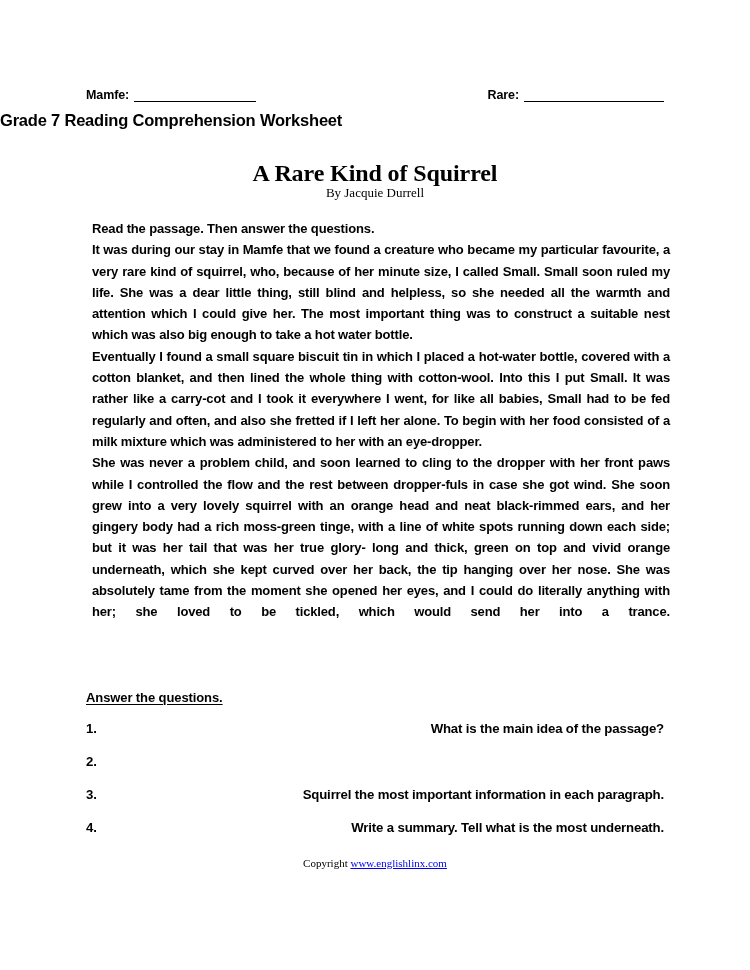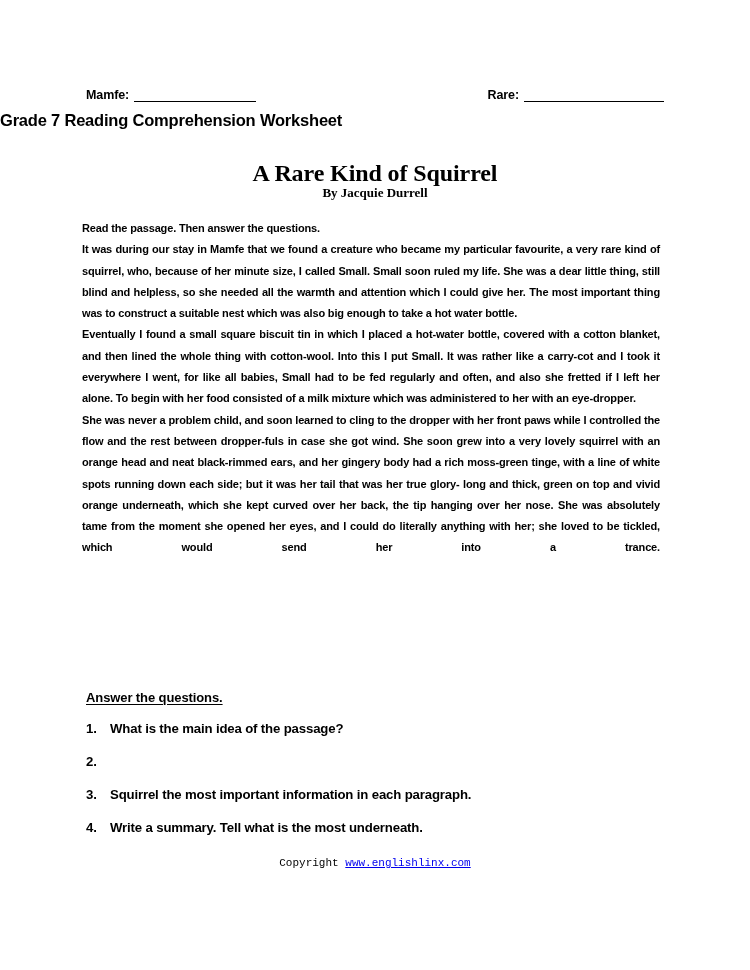--- a/index.html
+++ b/index.html
@@ -67,33 +67,33 @@
     font-size: 24px;
     letter-spacing: -0.1px;
   }
   .story-author {
     position: absolute;
     left: 0;
     top: 185px;
     width: 750px;
     text-align: center;
     font-family: "Liberation Serif", serif;
-    font-weight: bold;
+    font-weight: normal;
     font-size: 13px;
   }
 
   
   .passage {
     position: absolute;
-    left: 82px;
+    left: 92px;
     top: 218px;
     width: 578px;
     font-family: "Liberation Sans", sans-serif;
     font-weight: bold;
-    font-size: 11px;
+    font-size: 13px;
     line-height: 21.3px;
     text-align: justify;
     letter-spacing: -0.15px;
   }
   .passage .instruction {
     text-align: left;
     margin: 0;
   }
   .passage p {
     margin: 0;
@@ -133,30 +133,31 @@
     font-weight: bold;
     font-size: 13.2px;
     letter-spacing: -0.15px;
   }
   .q-num {
     width: 24px;
     flex: 0 0 24px;
   }
   .q-text {
     flex: 1 1 auto;
+    text-align: right;
   }
 
   
   .footer {
     position: absolute;
     left: 0;
     top: 857px;
     width: 750px;
     text-align: center;
-    font-family: Liberation Mono, monospace;
+    font-family: Liberation Serif, serif;
     font-size: 11px;
     color: #000000;
   }
   .footer .link {
     color: #0000ee;
     text-decoration: underline;
     cursor: pointer;
   }
 </style>
 </head>

